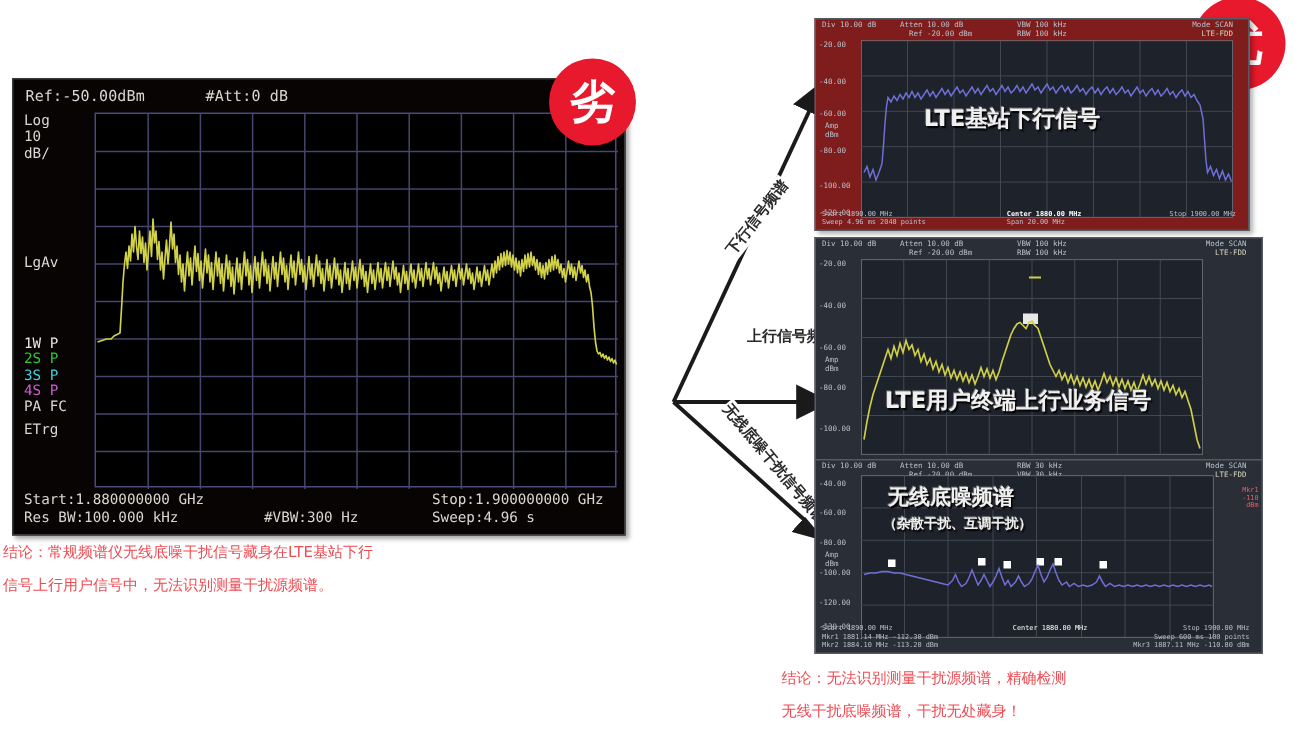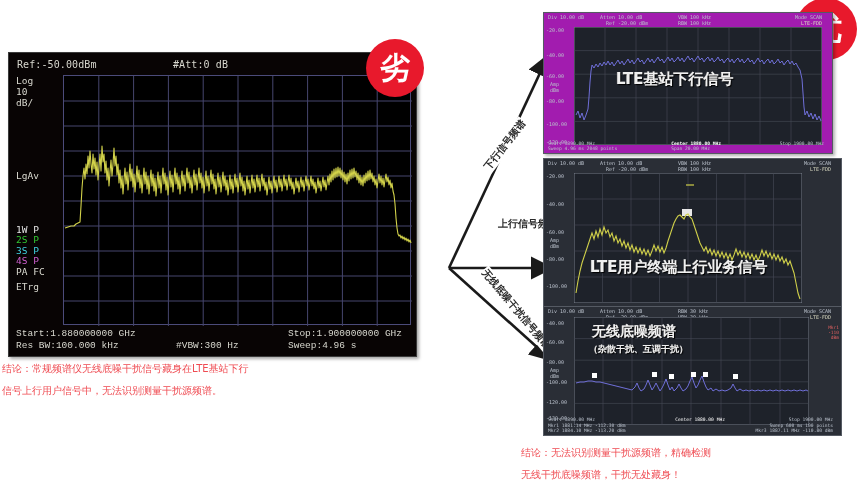--- a/index.html
+++ b/index.html
@@ -20,21 +20,21 @@
     background: #080404;
     border: 1px solid #3a3a3a;
     box-shadow: 2px 2px 3px rgba(0,0,0,.35);
     overflow: hidden;
   }
   .sa-header {
     position:absolute; left:8px; top:6px; right:6px; height:13px;
     color:#d8d8cf; font-family:"DejaVu Sans Mono", monospace; font-size:10px;
     letter-spacing:.1px; white-space:nowrap;
   }
-  .sa-header .att { position:absolute; left:120px; top:0;margin-left:36px; }
+  .sa-header .att { position:absolute; left:120px; top:0; }
   .sa-left-col {
     position:absolute; left:7px; top:22px; width:46px;
     font-family:"DejaVu Sans Mono", monospace; font-size:9.5px;
     line-height:11px; color:#d8d8cf;
   }
   .sa-left-col .blk { margin-bottom:0; }
   .sa-traces { position:absolute; left:7px; top:118px; font-family:"DejaVu Sans Mono", monospace; font-size:9.5px; line-height:10.5px;}
   .sa-traces div { white-space:pre; }
   .tr-w { color:#e6e6e6;margin-top:34px; }
   .tr-g { color:#32c832; }
@@ -49,21 +49,21 @@
     background:#000;
     border:1px solid #4b4b7a;
   }
   #left-grid svg { display:block; }
 
   .sa-footer {
     position:absolute; left:7px; bottom:4px; right:5px; height:24px;
     font-family:"DejaVu Sans Mono", monospace; font-size:9.5px; color:#d8d8cf;
     line-height:12px;
   }
-  .sa-footer .row { position:relative; height:12px; white-space:nowrap;font-family:Liberation Mono, monospace; }
+  .sa-footer .row { position:relative; height:12px; white-space:nowrap; }
   .sa-footer .c1 { position:absolute; left:0; }
   .sa-footer .c2 { position:absolute; left:160px;text-align:right; }
   .sa-footer .c3 { position:absolute; left:272px; }
 
   
   .badge {
     position:absolute; border-radius:50%;
     background:#e8192c; color:#fff;
     display:flex; align-items:center; justify-content:center;
     font-family:"DejaVu Sans","Liberation Sans",sans-serif;
@@ -82,21 +82,21 @@
     white-space:nowrap;
     background:#fff; padding:0 1px;
   }
   #lbl-down { left:29px; top:128px; transform:rotate(-52deg); transform-origin:center; }
   #lbl-up   { left:52px; top:207px; }
   #lbl-noise{ left:20px; top:292px; transform:rotate(50deg); transform-origin:center; }
 
   
   #rp-top {
     position:absolute; left:543px; top:12px; width:290px; height:142px;
-    background:#a21caf; border:1px solid #555a63;
+    background:#7f1d1d; border:1px solid #555a63;
     box-shadow:2px 2px 3px rgba(0,0,0,.3);
     overflow:hidden;
   }
   #rp-mid {
     position:absolute; left:543px; top:158px; width:299px; height:148px;
     background:#2a2e36; border:1px solid #555a63; border-bottom:none;
     overflow:hidden;
   }
   #rp-bot {
     position:absolute; left:543px; top:306px; width:299px; height:130px;

